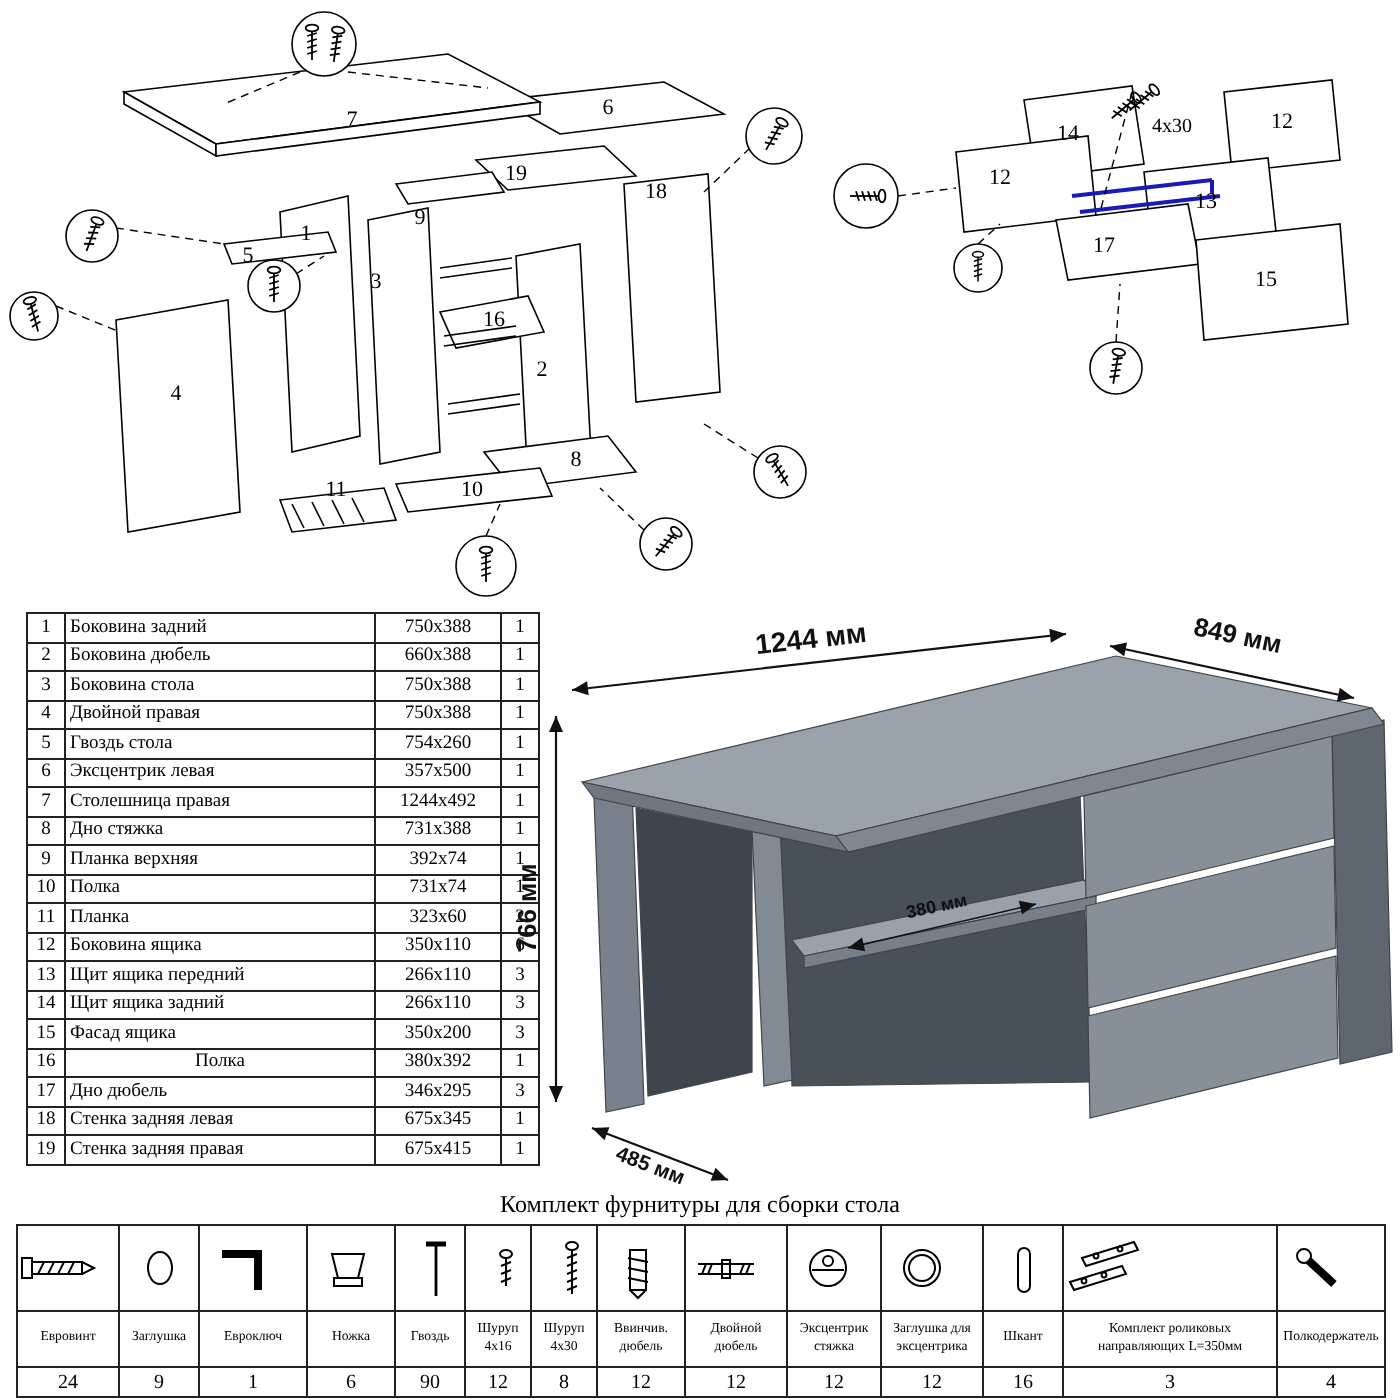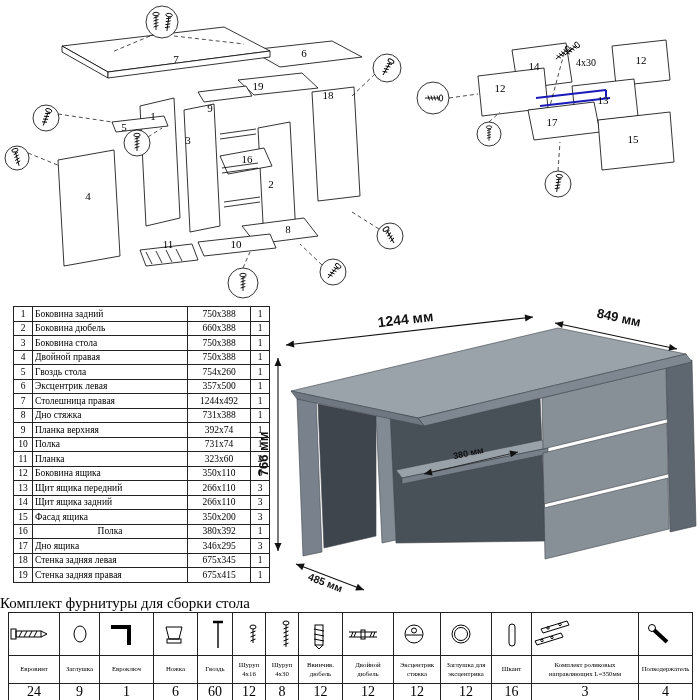--- a/index.html
+++ b/index.html
@@ -5,28 +5,28 @@
   html,body{margin:0;padding:0;background:#fff;}
   #page{position:relative;width:700px;height:700px;background:#fff;overflow:hidden;
         font-family:"Liberation Serif",serif;color:#000;}
   svg{display:block;}
   .abs{position:absolute;}
   
   table.parts{border-collapse:collapse;font-family:"Liberation Serif",serif;font-size:9.5px;}
   table.parts td{border:1px solid #222;height:13.5px;line-height:12px;padding:0 2px;white-space:nowrap;}
   table.parts td.c{text-align:center;padding:0 1px;}
   
-  .hw-title{position:absolute;left:0;top:595px;width:700px;text-align:left;
-            font-size:15px;font-family:"Liberation Serif",serif;}
+  .hw-title{position:absolute;left:0;top:595px;width:700px;text-align:center;
+            font-size:12px;font-family:"Liberation Serif",serif;}
   table.hw{position:absolute;left:8px;top:612px;width:684px;table-layout:fixed;
            border-collapse:collapse;font-family:"Liberation Serif",serif;}
   table.hw td{border:1px solid #222;text-align:center;vertical-align:middle;padding:0;overflow:hidden;}
   table.hw tr.icons td{height:42px;}
   table.hw tr.names td{font-size:6.8px;line-height:1.2;height:25px;padding:1px;}
-  table.hw tr.qtys td{font-size:14px;height:14px;}
+  table.hw tr.qtys td{font-size:10px;height:14px;}
   
   .dl{font-family:"Liberation Serif",serif;font-size:11px;fill:#000;}
   .dl2{font-family:"Liberation Serif",serif;font-size:10px;fill:#000;}
   .dim{font-family:"Liberation Sans",sans-serif;font-weight:bold;fill:#111;}
   .ln{stroke:#000;stroke-width:0.8;fill:none;}
   .pnl{stroke:#000;stroke-width:0.8;fill:#fff;}
   .dash{stroke:#000;stroke-width:0.7;fill:none;stroke-dasharray:4 3;}
 </style>
 </head>
 <body>
@@ -267,21 +267,21 @@
           <td class="c">3</td>
         </tr>
       <tr>
           <td class="c">16</td>
           <td style="text-align:center">Полка</td>
           <td class="c">380x392</td>
           <td class="c">1</td>
         </tr>
       <tr>
           <td class="c">17</td>
-          <td>Дно ящика</td>
+          <td>Дно дюбель</td>
           <td class="c">346x295</td>
           <td class="c">3</td>
         </tr>
       <tr>
           <td class="c">18</td>
           <td>Стенка задняя левая</td>
           <td class="c">675x345</td>
           <td class="c">1</td>
         </tr>
       <tr>
@@ -497,21 +497,21 @@
         <td>Заглушка для эксцентрика</td>
         <td>Шкант</td>
         <td>Комплект роликовых направляющих L=350мм</td>
         <td>Полкодержатель</td>
       </tr>
       <tr class="qtys">
         <td>24</td>
         <td>9</td>
         <td>1</td>
         <td>6</td>
-        <td>60</td>
+        <td>90</td>
         <td>12</td>
         <td>8</td>
         <td>12</td>
         <td>12</td>
         <td>12</td>
         <td>12</td>
         <td>16</td>
         <td>3</td>
         <td>4</td>
       </tr>

